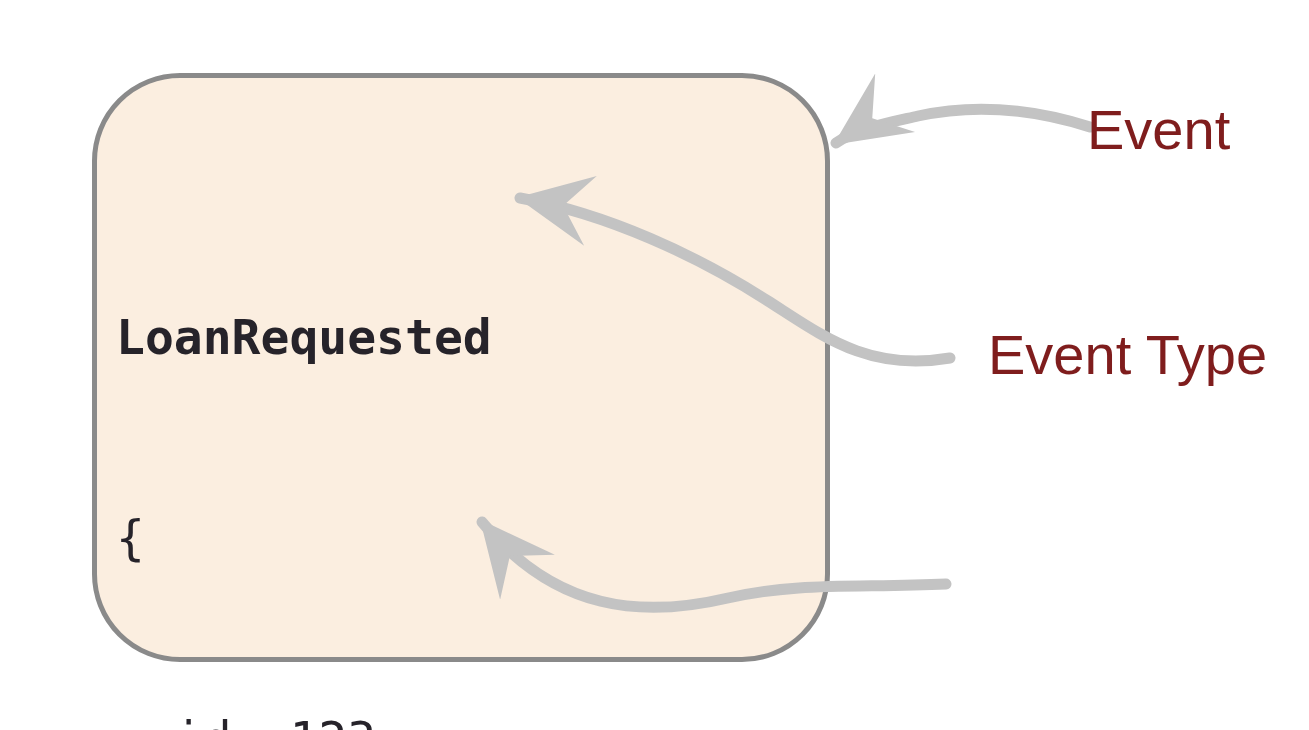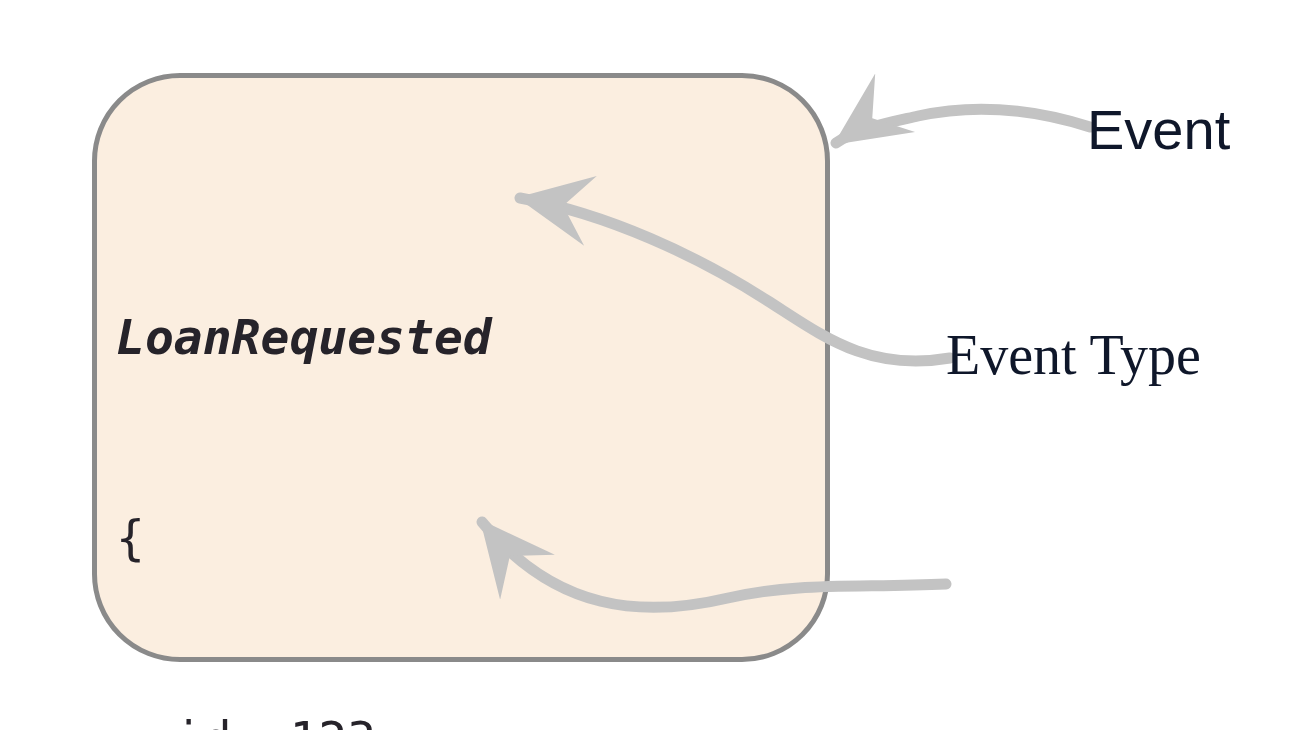--- a/index.html
+++ b/index.html
@@ -31,21 +31,20 @@
     left: 116px;
     top: 170px;
     font-family: "DejaVu Sans Mono", monospace;
     font-size: 48px;
     line-height: 67px;
     color: #26232a;
     white-space: pre;
   }
   .code-title {
     font-weight: bold;
-    font-style: italic;
   }
   .arrow-layer {
     position: absolute;
     left: 0;
     top: 0;
     width: 1309px;
     height: 730px;
     pointer-events: none;
   }
   .arrow-path {
@@ -54,25 +53,25 @@
     stroke-width: 11;
     stroke-linecap: round;
   }
   .arrow-head {
     fill: #c3c3c3;
   }
   .ann-label {
     position: absolute;
     font-size: 56px;
     line-height: 1;
-    color: #0f172a;
+    color: #7f1d1d;
     white-space: nowrap;
   }
   .label-event      { left: 1087px; top: 102px; }
-  .label-event-type { left: 946px;  top: 327px; font-family: Liberation Serif, serif; }
+  .label-event-type { left: 988px;  top: 327px; }
   .label-event-body { left: 944px;  top: 553px; }
 </style>
 </head>
 <body>
 
 <div class="stage">
 
   <div class="event-card"></div>
 
   <div class="code">

